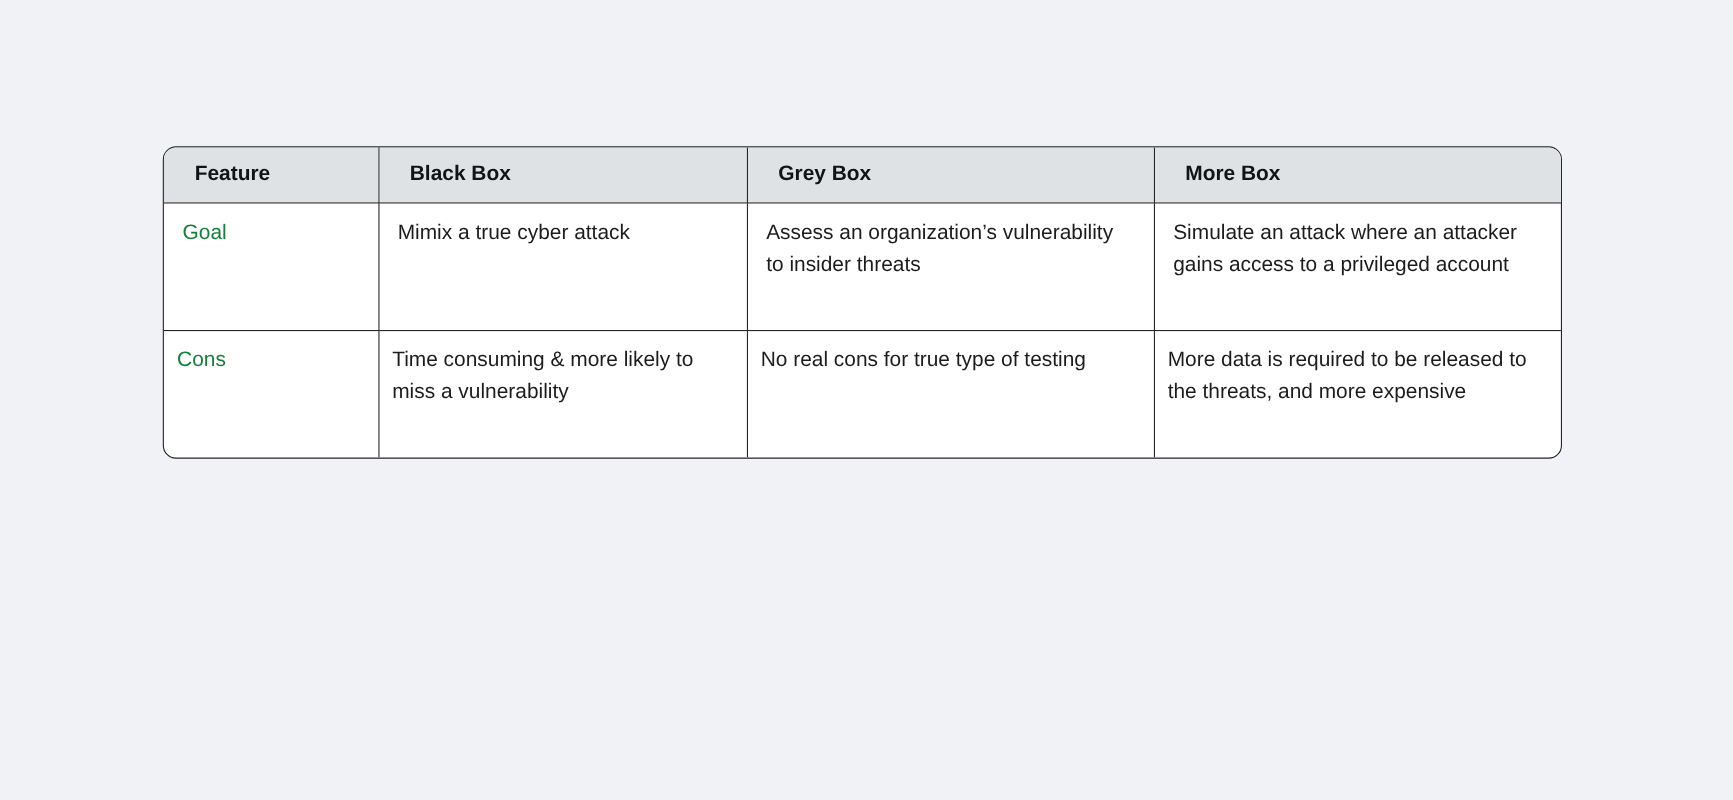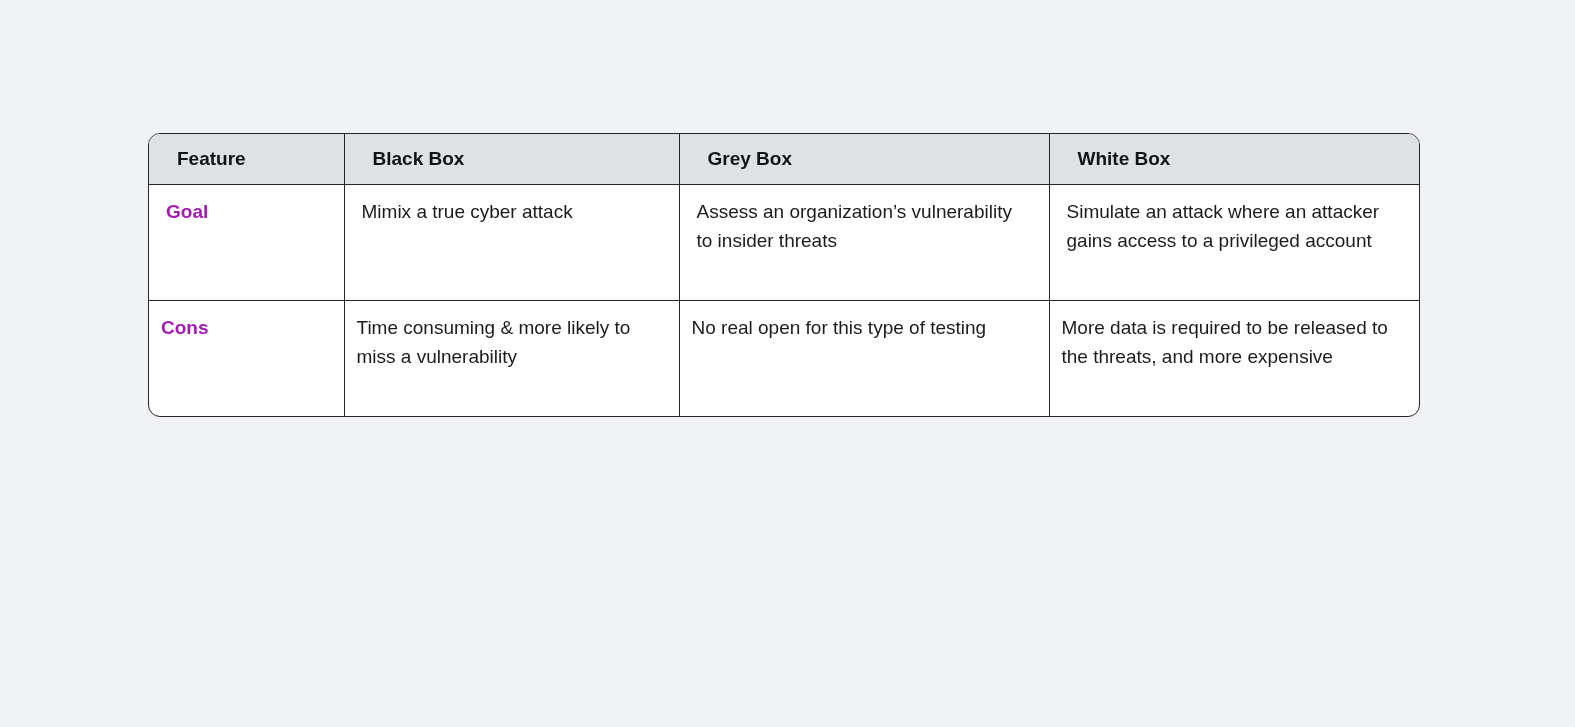--- a/index.html
+++ b/index.html
@@ -52,22 +52,22 @@
     background: #dfe2e4;
     font-weight: 700;
     color: #111315;
     height: 50px;
     padding-top: 10px;
     padding-bottom: 10px;
     vertical-align: middle;
     padding-left: 28px;
   }
   td.feature-cell {
-    font-weight: 700;
-    color: #a21caf;
+    font-weight: 400;
+    color: #15803d;
   }
   tbody tr.row-goal  { height: 116px; }
   tbody tr.row-access{ height: 88px; }
   tbody tr.row-pros  { height: 87px; }
   tbody tr.row-cons  { height: 116px; }
 </style>
 </head>
 <body>
 
 <div class="table-wrap">
@@ -76,31 +76,31 @@
       <col class="c1">
         <col class="c2">
         <col class="c3">
         <col class="c4">
     </colgroup>
     <thead>
       <tr>
         <th>Feature</th>
         <th>Black Box</th>
         <th>Grey Box</th>
-        <th>White Box</th>
+        <th>More Box</th>
       </tr>
     </thead>
     <tbody>
       <tr class="row-goal">
         <td class="feature-cell">Goal</td>
         <td>Mimix a true cyber attack</td>
         <td>Assess an organization’s vulnerability to insider threats</td>
         <td>Simulate an attack where an attacker gains access to a privileged account</td>
       </tr>
       <tr class="row-cons">
         <td class="feature-cell">Cons</td>
         <td>Time consuming &amp; more likely to miss a vulnerability</td>
-        <td>No real open for this type of testing</td>
+        <td>No real cons for true type of testing</td>
         <td>More data is required to be released to the threats, and more expensive</td>
       </tr>
     </tbody>
   </table>
 </div>
 
 </body></html>

